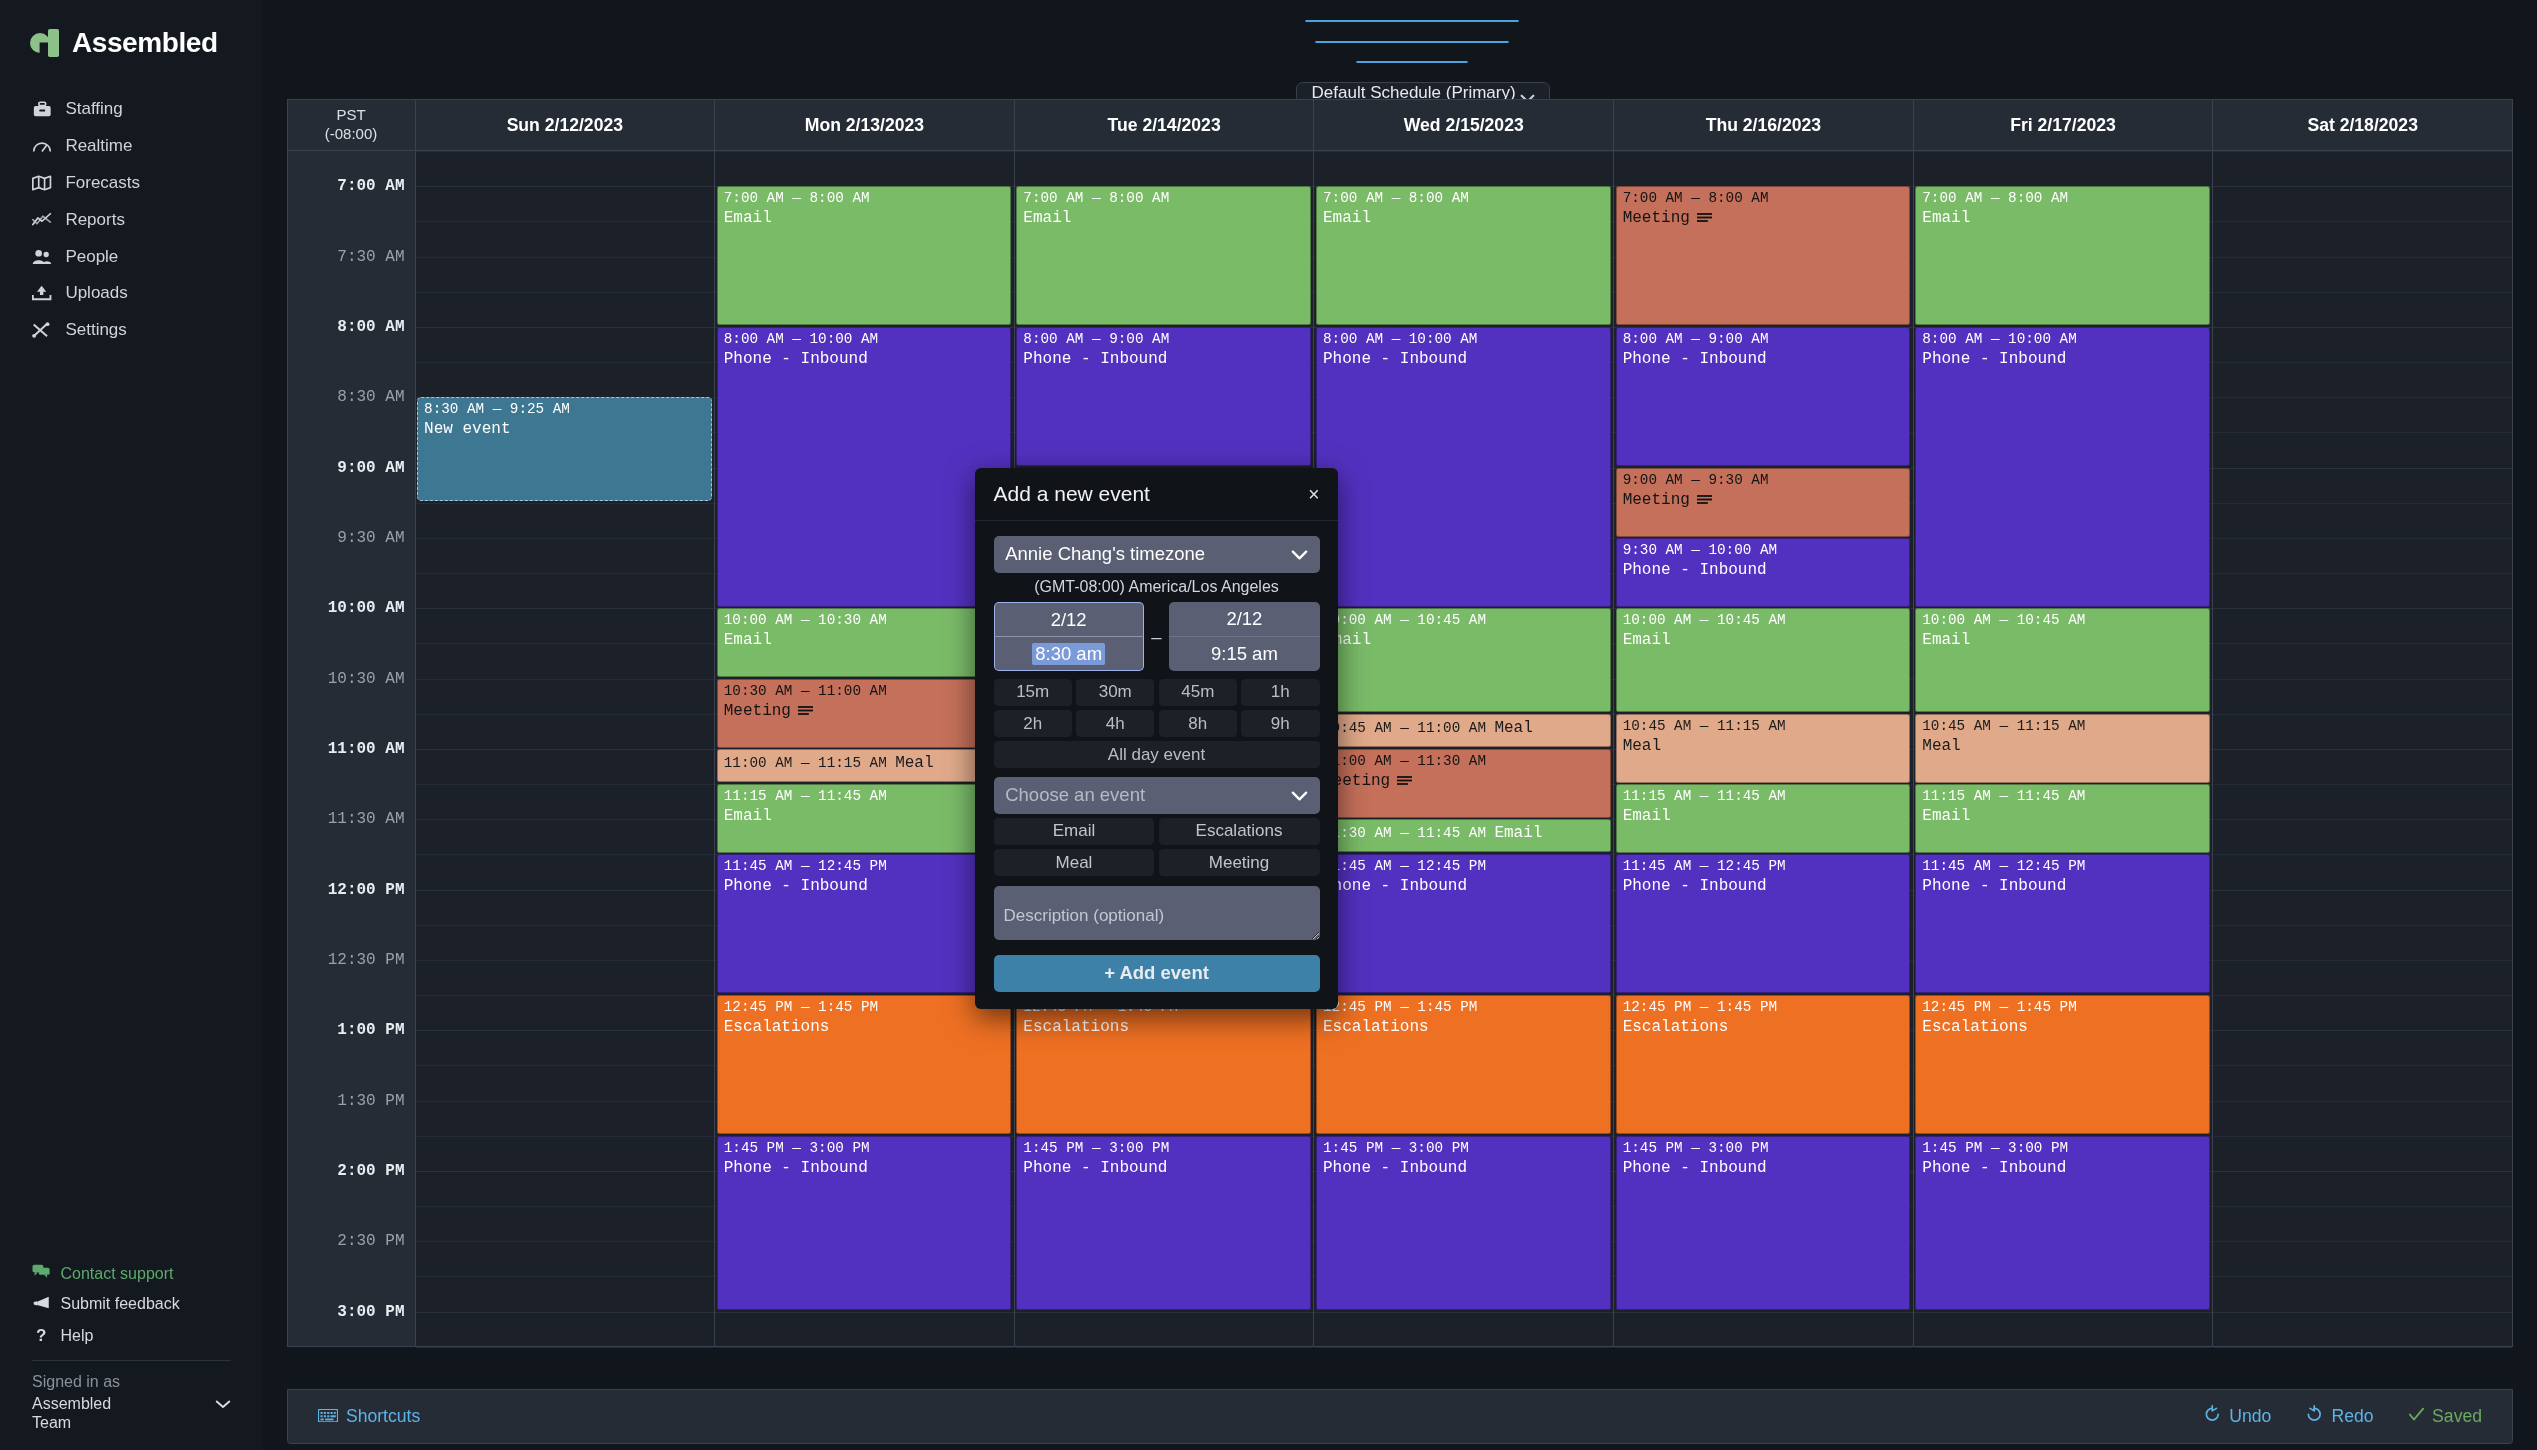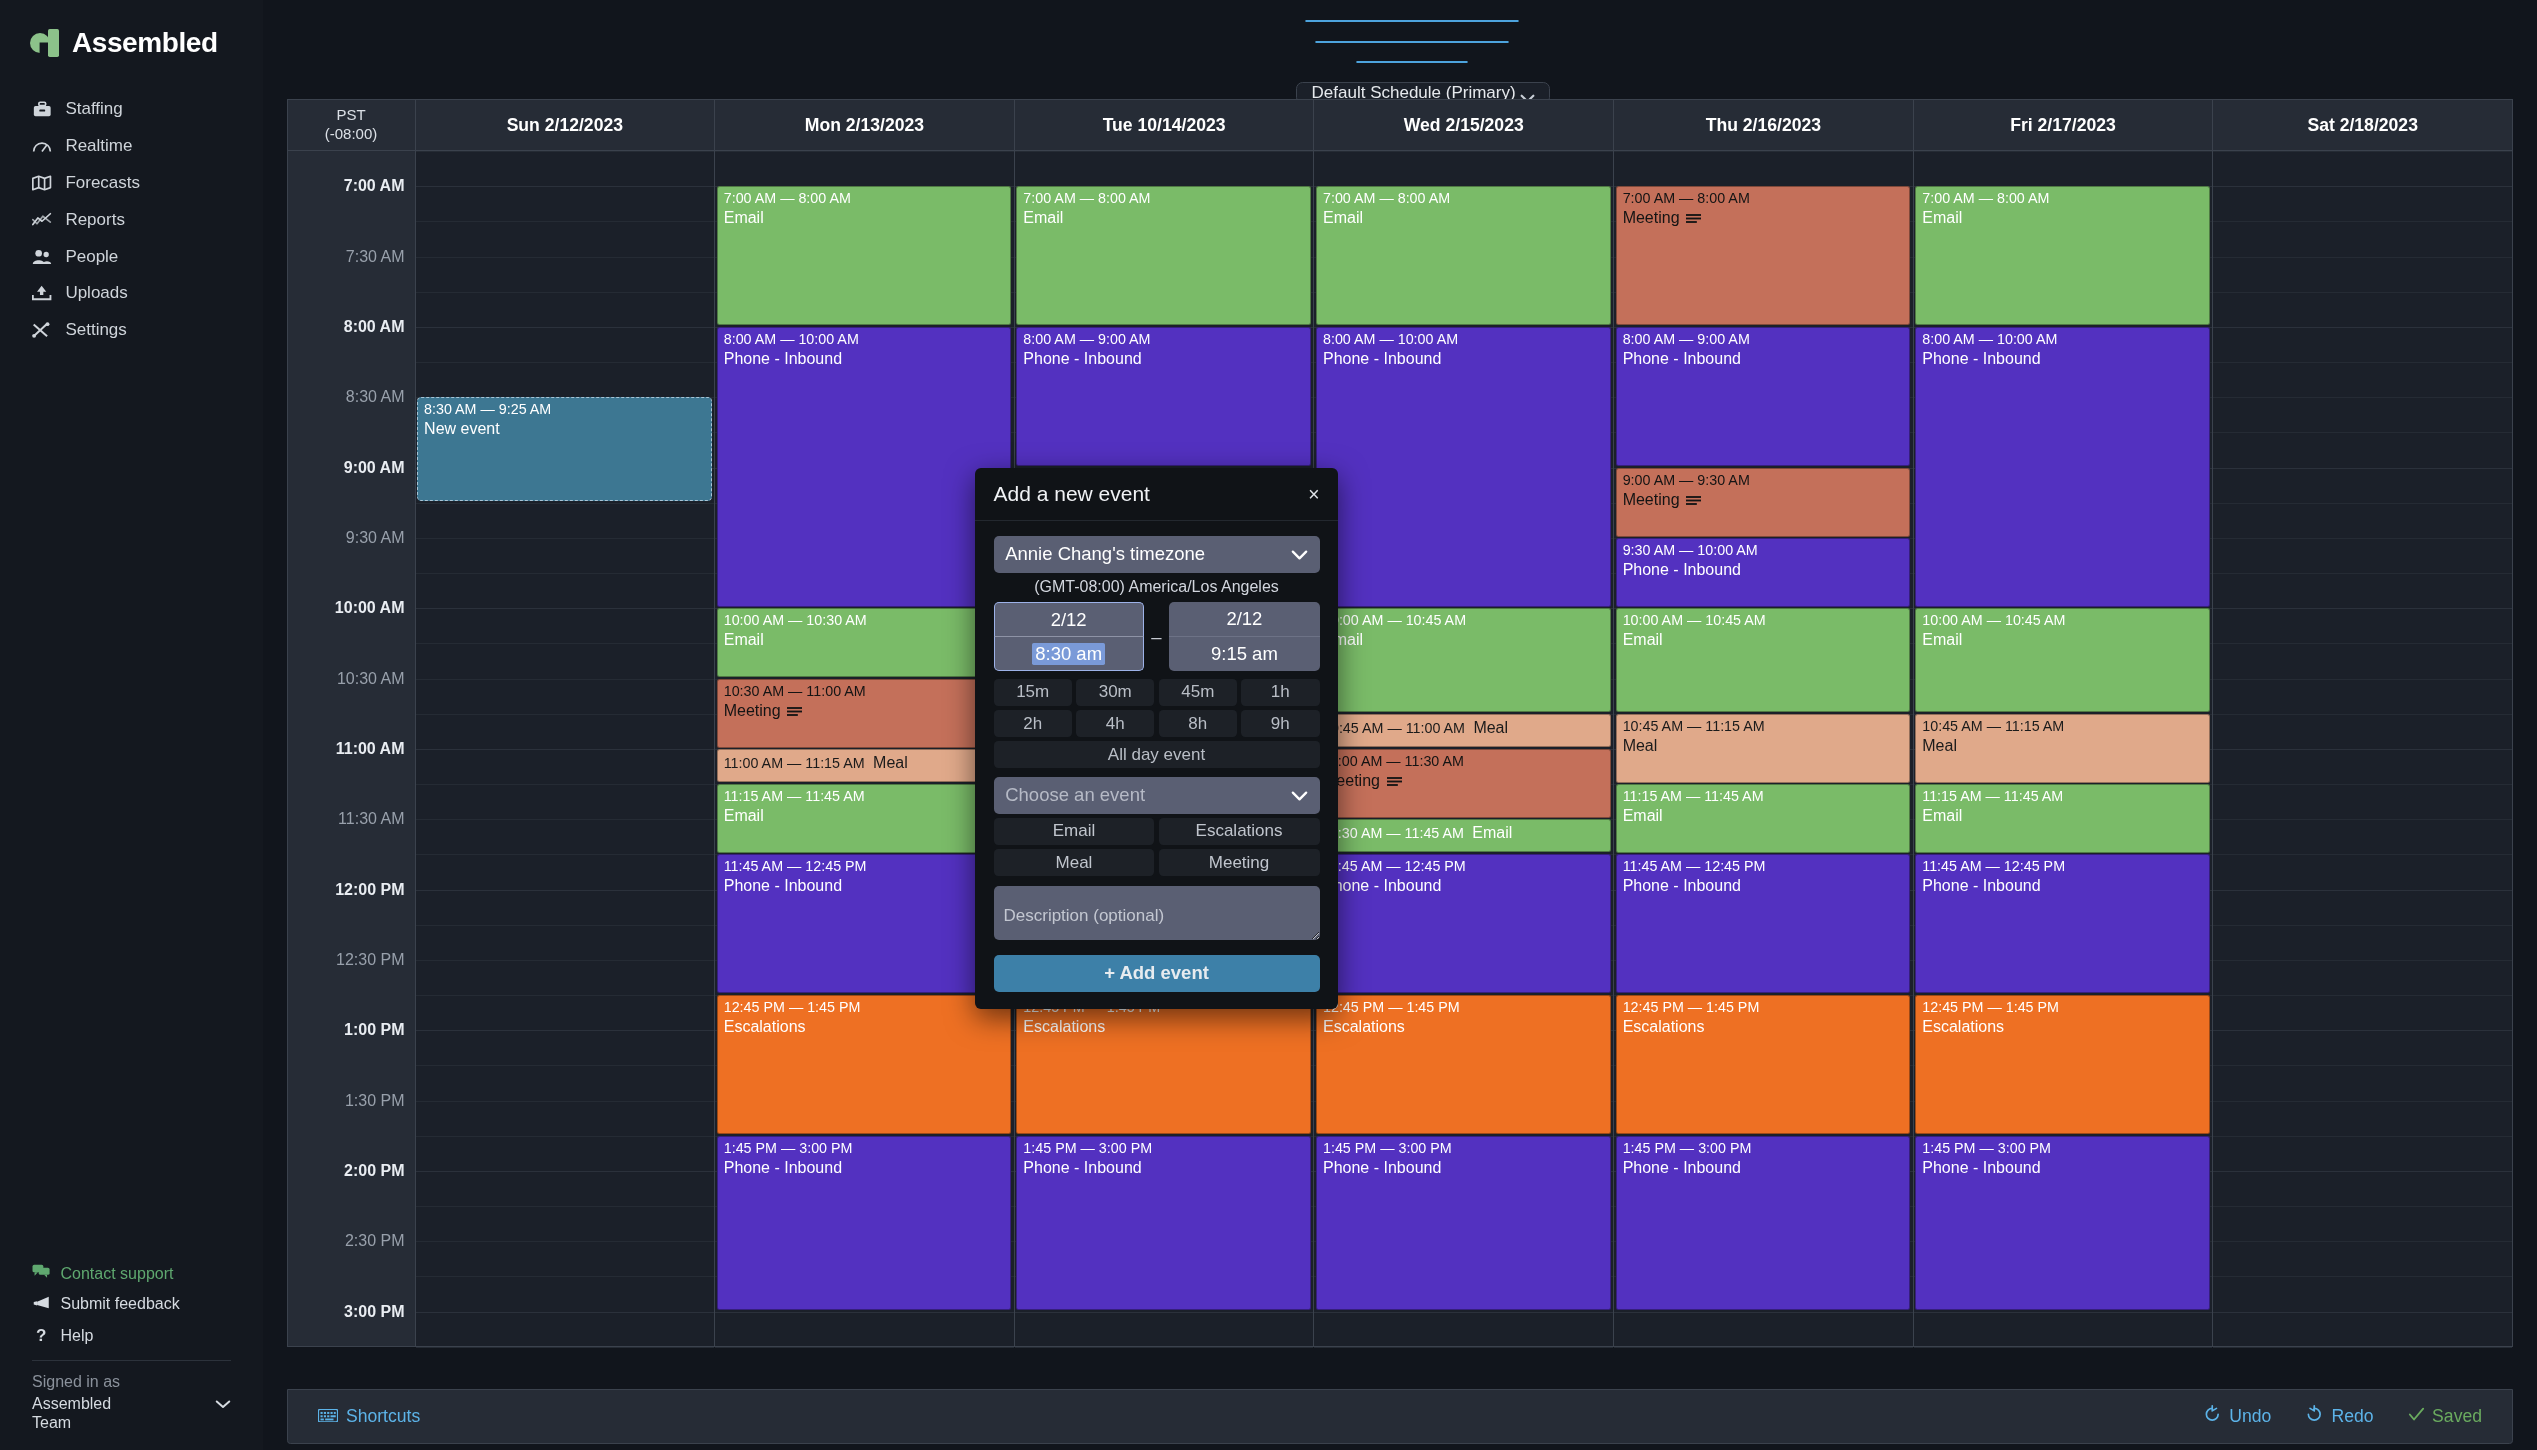--- a/index.html
+++ b/index.html
@@ -84,21 +84,21 @@
     display: flex; flex-direction: column; align-items: center; justify-content: center;
     border-right: 0.8px solid #3b424d; line-height: 1.25;
   }
   .cal-head .dh {
     flex: 1 1 0; display: flex; align-items: center; justify-content: center;
     color: #ffffff; font-size: 17.6px; font-weight: bold;
     border-right: 0.8px solid #3b424d;
   }
   .cal-head .dh:last-child { border-right: none; }
 
-  .cal-body { display: flex; height: 1196px; border: 0.8px solid #3b424d; border-top: none; background: #1b2029; position: relative; }
+  .cal-body { display: flex; height: 1196px; border: 0.8px solid #3b424d; border-top: none; background: #1b2029; position: relative; font-family: Liberation Mono, monospace; }
   .gutter {
     width: 128px; flex: 0 0 128px; position: relative;
     background: #262c36; border-right: 0.8px solid #3b424d;
   }
   .tick { position: absolute; right: 10px; text-align: right; font-size: 16px; transform: translateY(-50%); white-space: nowrap; }
   .tick.major { color: #e9edf2; font-weight: bold; }
   .tick.minor { color: #98a0ab; }
 
   .daycol { flex: 1 1 0; position: relative; border-right: 0.8px solid #3b424d; }
   .daycol:last-child { border-right: none; }
@@ -371,21 +371,21 @@
     </div>
 
     <div class="cal-wrap">
       <div class="cal-head">
         <div class="tz">
           <span>PST</span>
           <span>(-08:00)</span>
         </div>
         <div class="dh">Sun 2/12/2023</div>
         <div class="dh">Mon 2/13/2023</div>
-        <div class="dh">Tue 10/14/2023</div>
+        <div class="dh">Tue 2/14/2023</div>
         <div class="dh">Wed 2/15/2023</div>
         <div class="dh">Thu 2/16/2023</div>
         <div class="dh">Fri 2/17/2023</div>
         <div class="dh">Sat 2/18/2023</div>
       </div>
 
       <div class="cal-body">
         <div class="gutter" id="gutter">
             <div class="tick major" style="top: 35px;">7:00 AM</div>
             <div class="tick minor" style="top: 106px;">7:30 AM</div>

